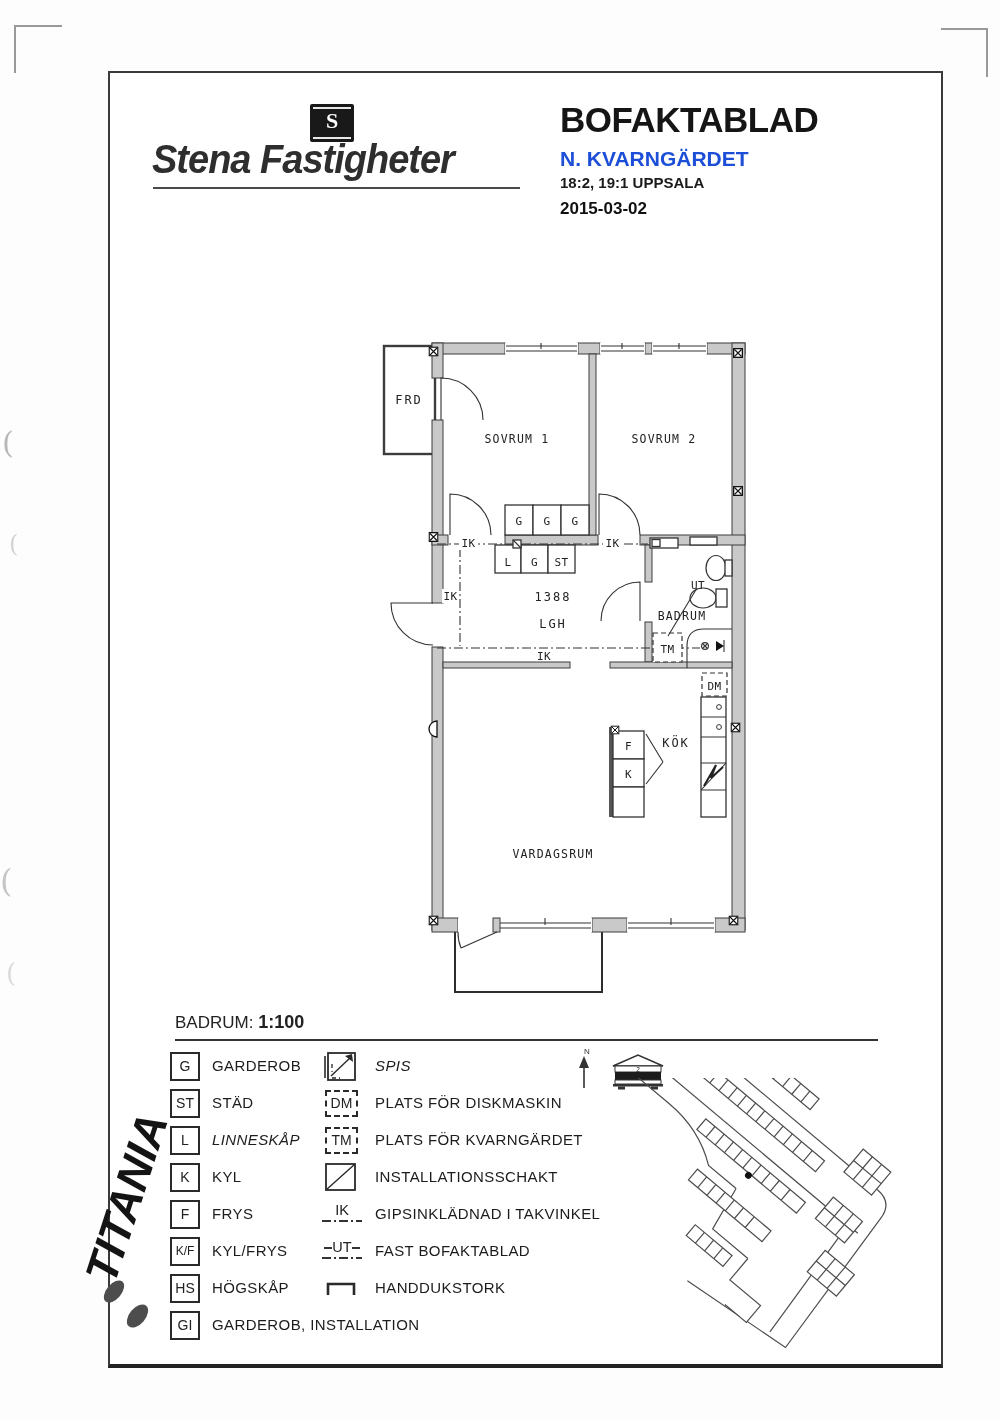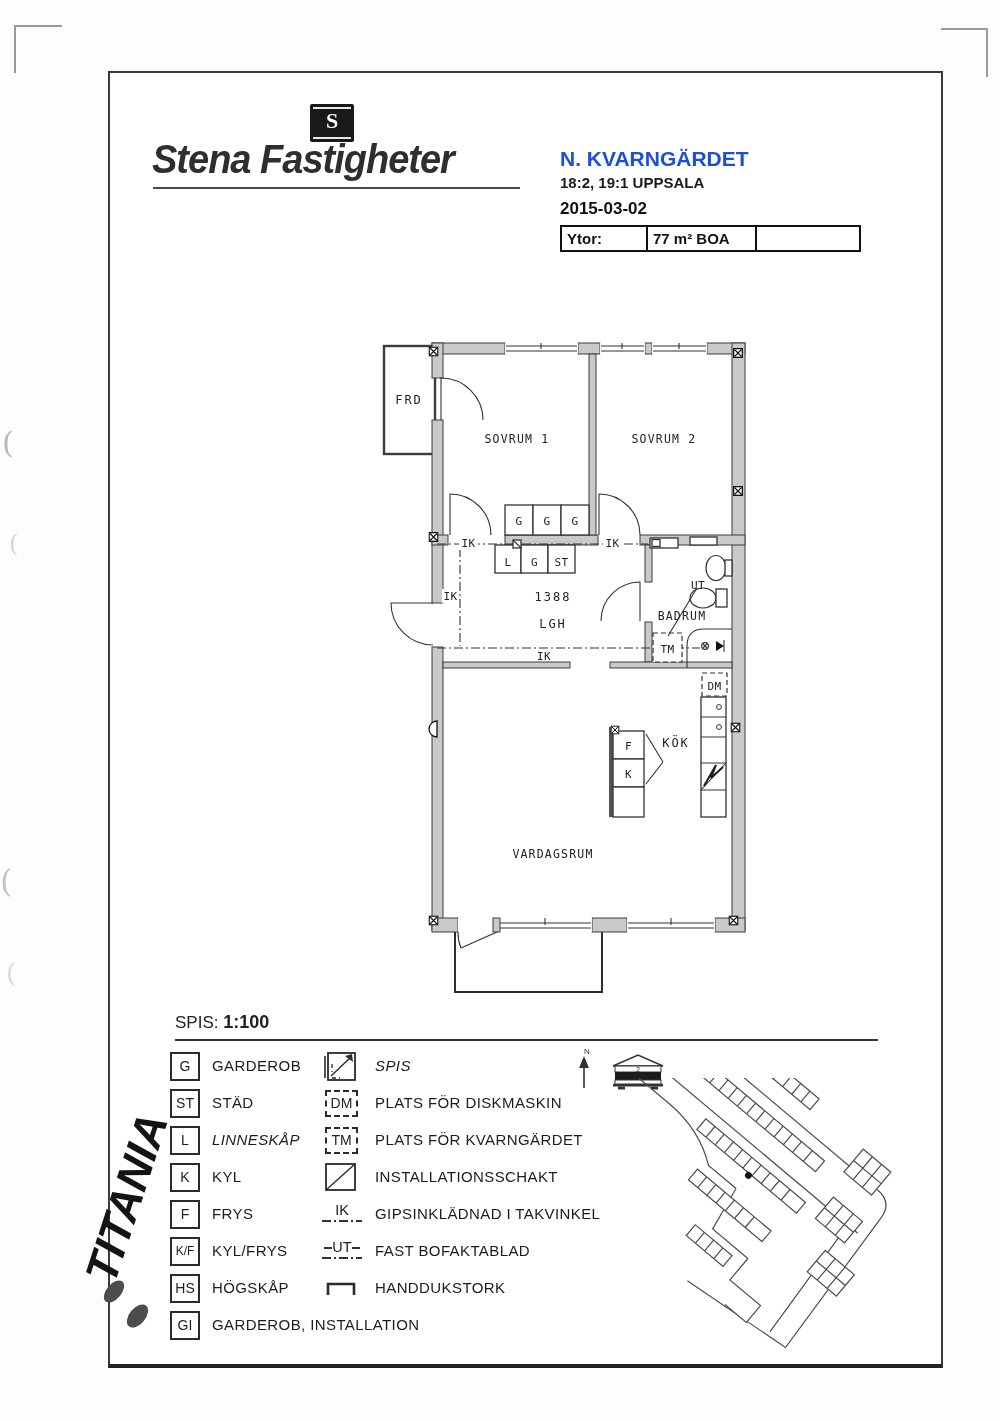--- a/index.html
+++ b/index.html
@@ -75,31 +75,27 @@
   <div id="page"></div>
 
   <div class="flag">
     <div class="stripe" style="top:3px;"></div>
     <div class="s">S</div>
     <div class="stripe" style="bottom:3px;top:auto;"></div>
   </div>
   <div class="brand">Stena Fastigheter</div>
   <div class="brand-rule"></div>
 
+  <div class="h-title">BOFAKTABLAD</div>
   <div class="h-sub1">N. KVARNGÄRDET</div>
   <div class="h-sub2">18:2, 19:1 UPPSALA</div>
   <div class="h-date">2015-03-02</div>
 
   <table class="info">
     <tbody>
-    <tr>
-      <td class="c1">Ytor:</td>
-      <td class="c2">77 m² BOA</td>
-      <td class="c3"></td>
-    </tr>
   </tbody>
     </table>
 
   <svg class="abs" style="left:370px;top:330px;" width="385" height="670" viewBox="370 330 385 670">
     <defs>
       <symbol id="xbox" viewBox="0 0 10 10">
         <rect x="0.6" y="0.6" width="8.8" height="8.8" fill="#fff" stroke="#111" stroke-width="1.4"></rect>
         <path d="M1.5,1.5 L8.5,8.5 M8.5,1.5 L1.5,8.5" stroke="#111" stroke-width="1.1"></path>
       </symbol>
     </defs>
@@ -243,21 +239,21 @@
       <text class="pt ts" x="667.5" y="653">TM</text>
       <text class="pt ts" x="714.5" y="690">DM</text>
       <text class="pt t12" x="676" y="747">KÖK</text>
       <text class="pt ts" x="628.5" y="750">F</text>
       <text class="pt ts" x="628.5" y="778">K</text>
       <text class="pt t11" x="553" y="858">VARDAGSRUM</text>
     </g>
   </svg>
 
   <div class="skala">
-    <span>SPIS:</span>
+    <span>BADRUM:</span>
     <b>1:100</b>
   </div>
   <div class="skala-rule"></div>
 
   <div class="lkey" style="left:170px;top:1052px;">G</div>
   <div class="llab" style="left:212px;top:1057px;">GARDEROB</div>
   <div class="lkey" style="left:170px;top:1089px;">ST</div>
   <div class="llab" style="left:212px;top:1094px;">STÄD</div>
   <div class="lkey" style="left:170px;top:1126px;">L</div>
   <div class="llab" style="left:212px;top:1131px;font-style:italic;">LINNESKÅP</div>

